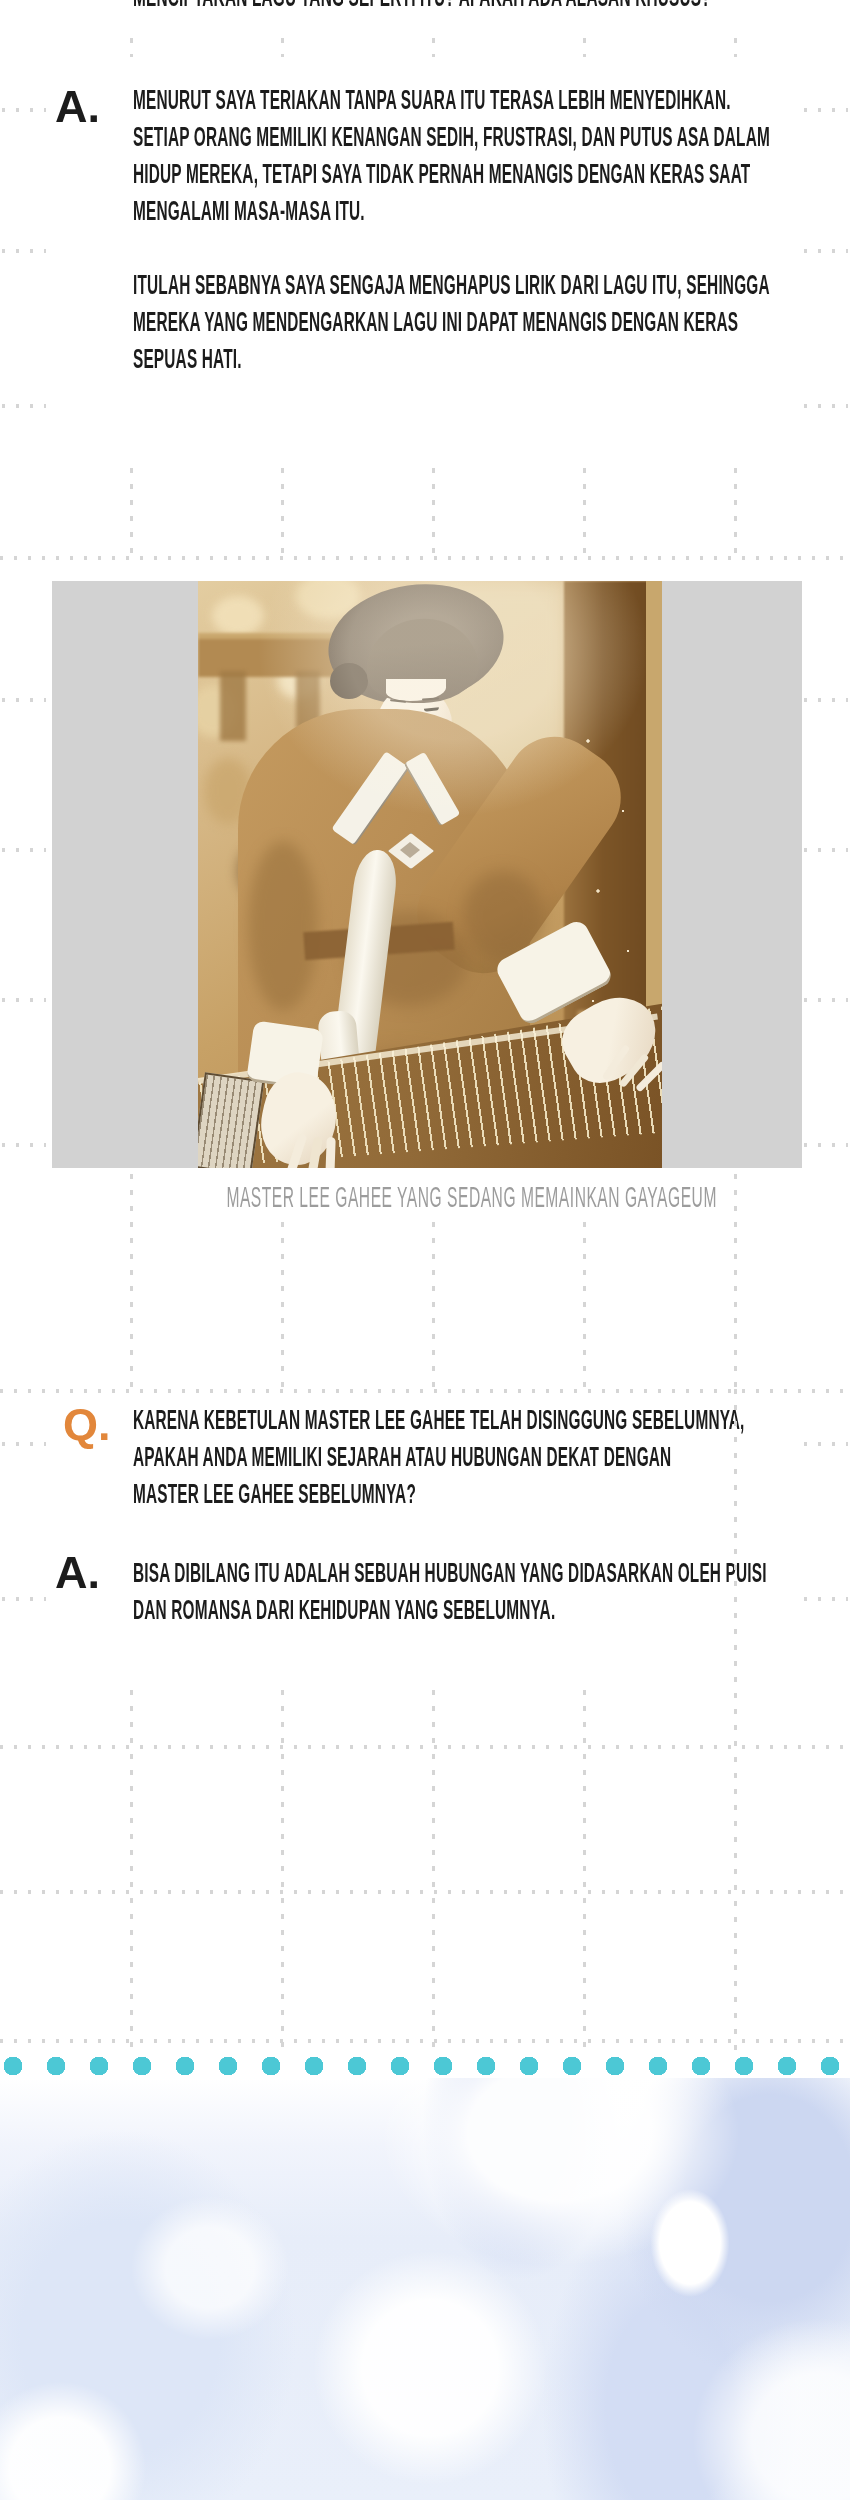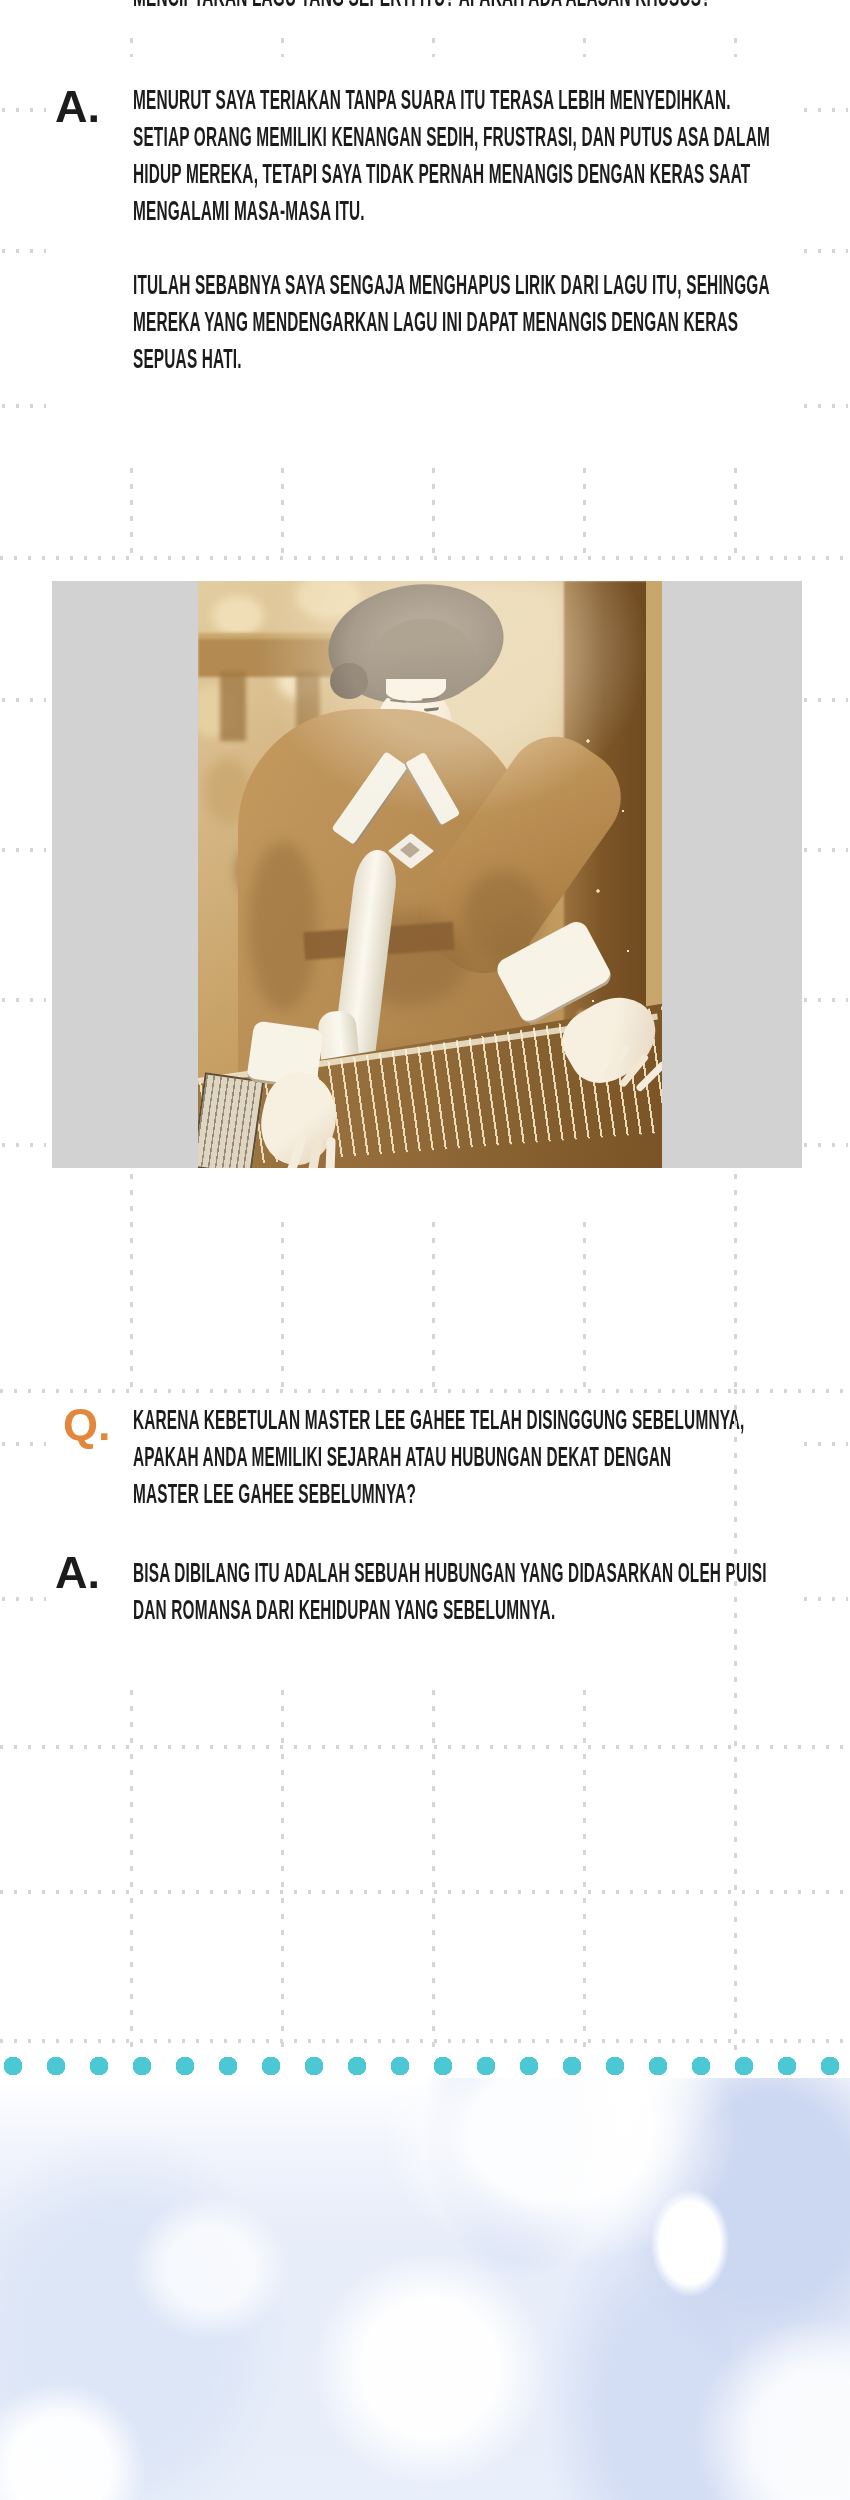--- a/index.html
+++ b/index.html
@@ -179,20 +179,23 @@
     <div class="ab" style="left:64px;top:492px;width:74px;height:92px;border-radius:45% 55% 50% 50%;
          background:linear-gradient(130deg,#f7f0e1 55%,#e4d4bc 100%);transform:rotate(12deg);"></div>
     <div class="ab" style="left:94px;top:552px;width:9px;height:44px;background:#f4ecdc;border-radius:5px;transform:rotate(18deg);"></div>
     <div class="ab" style="left:112px;top:556px;width:9px;height:46px;background:#efe5d0;border-radius:5px;transform:rotate(10deg);"></div>
     <div class="ab" style="left:128px;top:556px;width:9px;height:42px;background:#f4ecdc;border-radius:5px;transform:rotate(2deg);"></div>
 
     <div class="ab" style="left:0;top:0;width:464px;height:587px;
          background:radial-gradient(260px 220px at 55% 12%,rgba(255,248,230,.35) 0 40%,rgba(255,248,230,0) 75%);"></div>
   </div>
 
+  <div class="ab caption-wrap">
+    <span>MASTER LEE GAHEE YANG SEDANG MEMAINKAN GAYAGEUM</span>
+  </div>
 
   <div class="ab vdash" style="left:130px;top:1174px;height:215px;"></div>
   <div class="ab vdash" style="left:734px;top:1174px;height:215px;"></div>
   <div class="ab vdash" style="left:281px;top:1222px;height:167px;"></div>
   <div class="ab vdash" style="left:432px;top:1222px;height:167px;"></div>
   <div class="ab vdash" style="left:583px;top:1222px;height:167px;"></div>
   <div class="ab hdash" style="left:0;top:1389px;width:850px;"></div>
 
   <div class="ab qlabel" style="left:63px;top:1402px;color:#e2873b;">Q.</div>
   <div class="ab btxt" style="left:133px;top:1402px;">KARENA KEBETULAN MASTER LEE GAHEE TELAH DISINGGUNG SEBELUMNYA,

